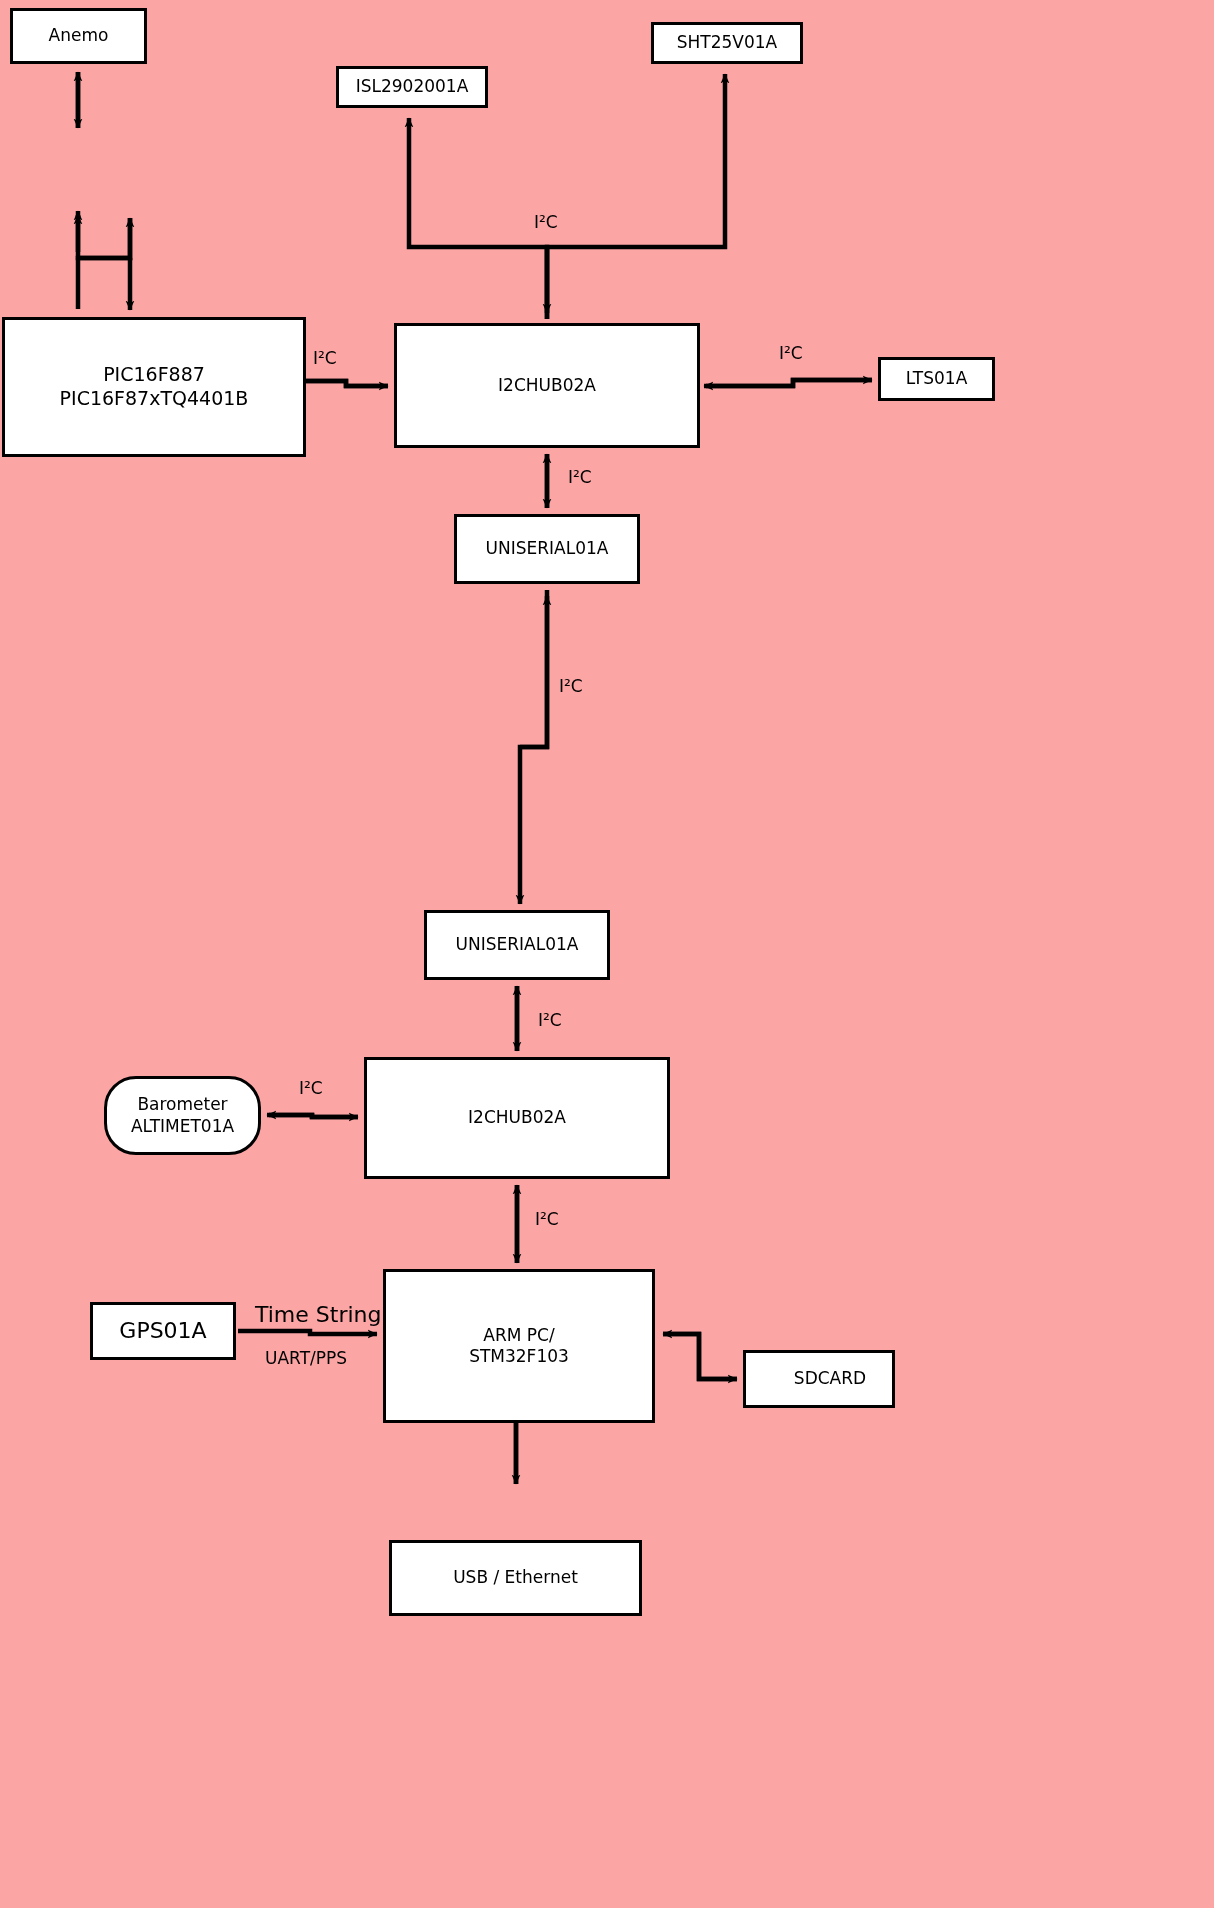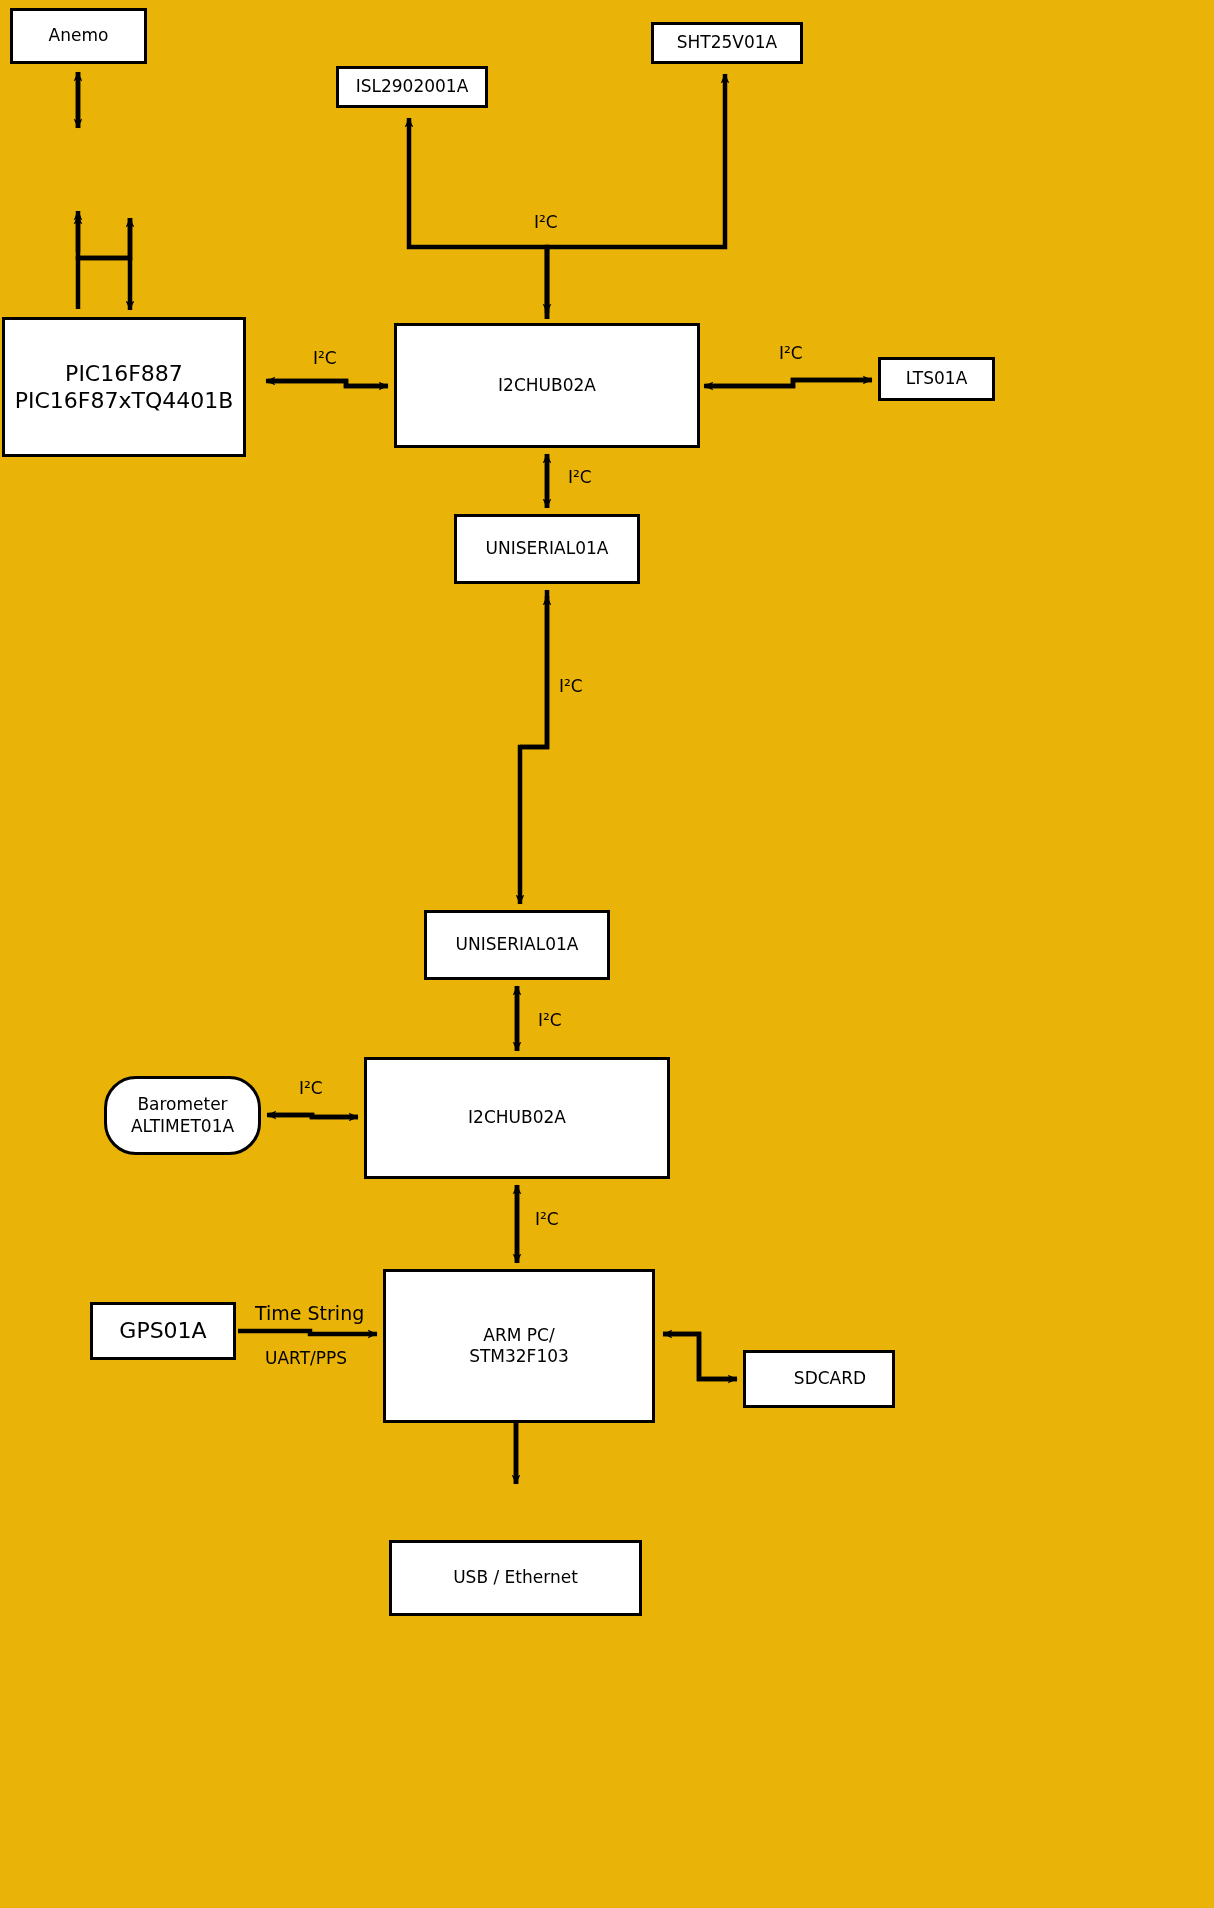--- a/index.html
+++ b/index.html
@@ -4,21 +4,21 @@
 <style>
   html, body {
     margin: 0;
     padding: 0;
     background: #ffffff;
   }
   #canvas {
     position: relative;
     width: 1214px;
     height: 1908px;
-    background: #eab308;
+    background: #fca5a5;
     font-family: "DejaVu Sans", "Liberation Sans", sans-serif;
     overflow: hidden;
   }
   #wires {
     position: absolute;
     left: 0;
     top: 0;
     width: 1214px;
     height: 1908px;
     pointer-events: none;
@@ -133,21 +133,21 @@
       </g>
 
       <g>
         <line x1="516" y1="1484" x2="516" y2="1406" marker-end="url(#ah)"></line>
         <line x1="516" y1="1406" x2="516" y2="1484" marker-end="url(#ah)"></line>
       </g>
     </g>
   </svg>
 
   <div class="node" style="left: 10px; top: 8px; width: 137px; height: 56px; font-size: 17px;"><span>Anemo</span></div>
-  <div class="node" style="left: 2px; top: 317px; width: 244px; height: 140px; font-size: 22px;"><span>PIC16F887
+  <div class="node" style="left: 2px; top: 317px; width: 304px; height: 140px; font-size: 19px;"><span>PIC16F887
 PIC16F87xTQ4401B</span></div>
   <div class="node" style="left: 336px; top: 66px; width: 152px; height: 42px; font-size: 17px;"><span>ISL2902001A</span></div>
   <div class="node" style="left: 651px; top: 22px; width: 152px; height: 42px; font-size: 17px;"><span>SHT25V01A</span></div>
   <div class="node" style="left: 394px; top: 323px; width: 306px; height: 125px; font-size: 17px;"><span>I2CHUB02A</span></div>
   <div class="node" style="left: 878px; top: 357px; width: 117px; height: 44px; font-size: 17px;"><span>LTS01A</span></div>
   <div class="node" style="left: 454px; top: 514px; width: 186px; height: 70px; font-size: 17px;"><span>UNISERIAL01A</span></div>
   <div class="node" style="left: 424px; top: 910px; width: 186px; height: 70px; font-size: 17px;"><span>UNISERIAL01A</span></div>
   <div class="node" style="left: 364px; top: 1057px; width: 306px; height: 122px; font-size: 17px;"><span>I2CHUB02A</span></div>
   <div class="node" style="left: 104px; top: 1076px; width: 157px; height: 79px; font-size: 17px; border-radius: 32px;"><span>Barometer
 ALTIMET01A</span></div>
@@ -158,16 +158,16 @@
   <div class="node" style="left: 389px; top: 1540px; width: 253px; height: 76px; font-size: 17px;"><span>USB / Ethernet</span></div>
 
   <div class="edge-label" style="left: 534px; top: 212px; font-size: 17px;">I²C</div>
   <div class="edge-label" style="left: 313px; top: 348px; font-size: 17px;">I²C</div>
   <div class="edge-label" style="left: 779px; top: 343px; font-size: 17px;">I²C</div>
   <div class="edge-label" style="left: 568px; top: 467px; font-size: 17px;">I²C</div>
   <div class="edge-label" style="left: 559px; top: 676px; font-size: 17px;">I²C</div>
   <div class="edge-label" style="left: 538px; top: 1010px; font-size: 17px;">I²C</div>
   <div class="edge-label" style="left: 299px; top: 1078px; font-size: 17px;">I²C</div>
   <div class="edge-label" style="left: 535px; top: 1209px; font-size: 17px;">I²C</div>
-  <div class="edge-label" style="left: 255px; top: 1302px; font-size: 19px;">Time String</div>
+  <div class="edge-label" style="left: 255px; top: 1302px; font-size: 22px;">Time String</div>
   <div class="edge-label" style="left: 265px; top: 1348px; font-size: 17px;">UART/PPS</div>
 
 </div>
 
 </body></html>

